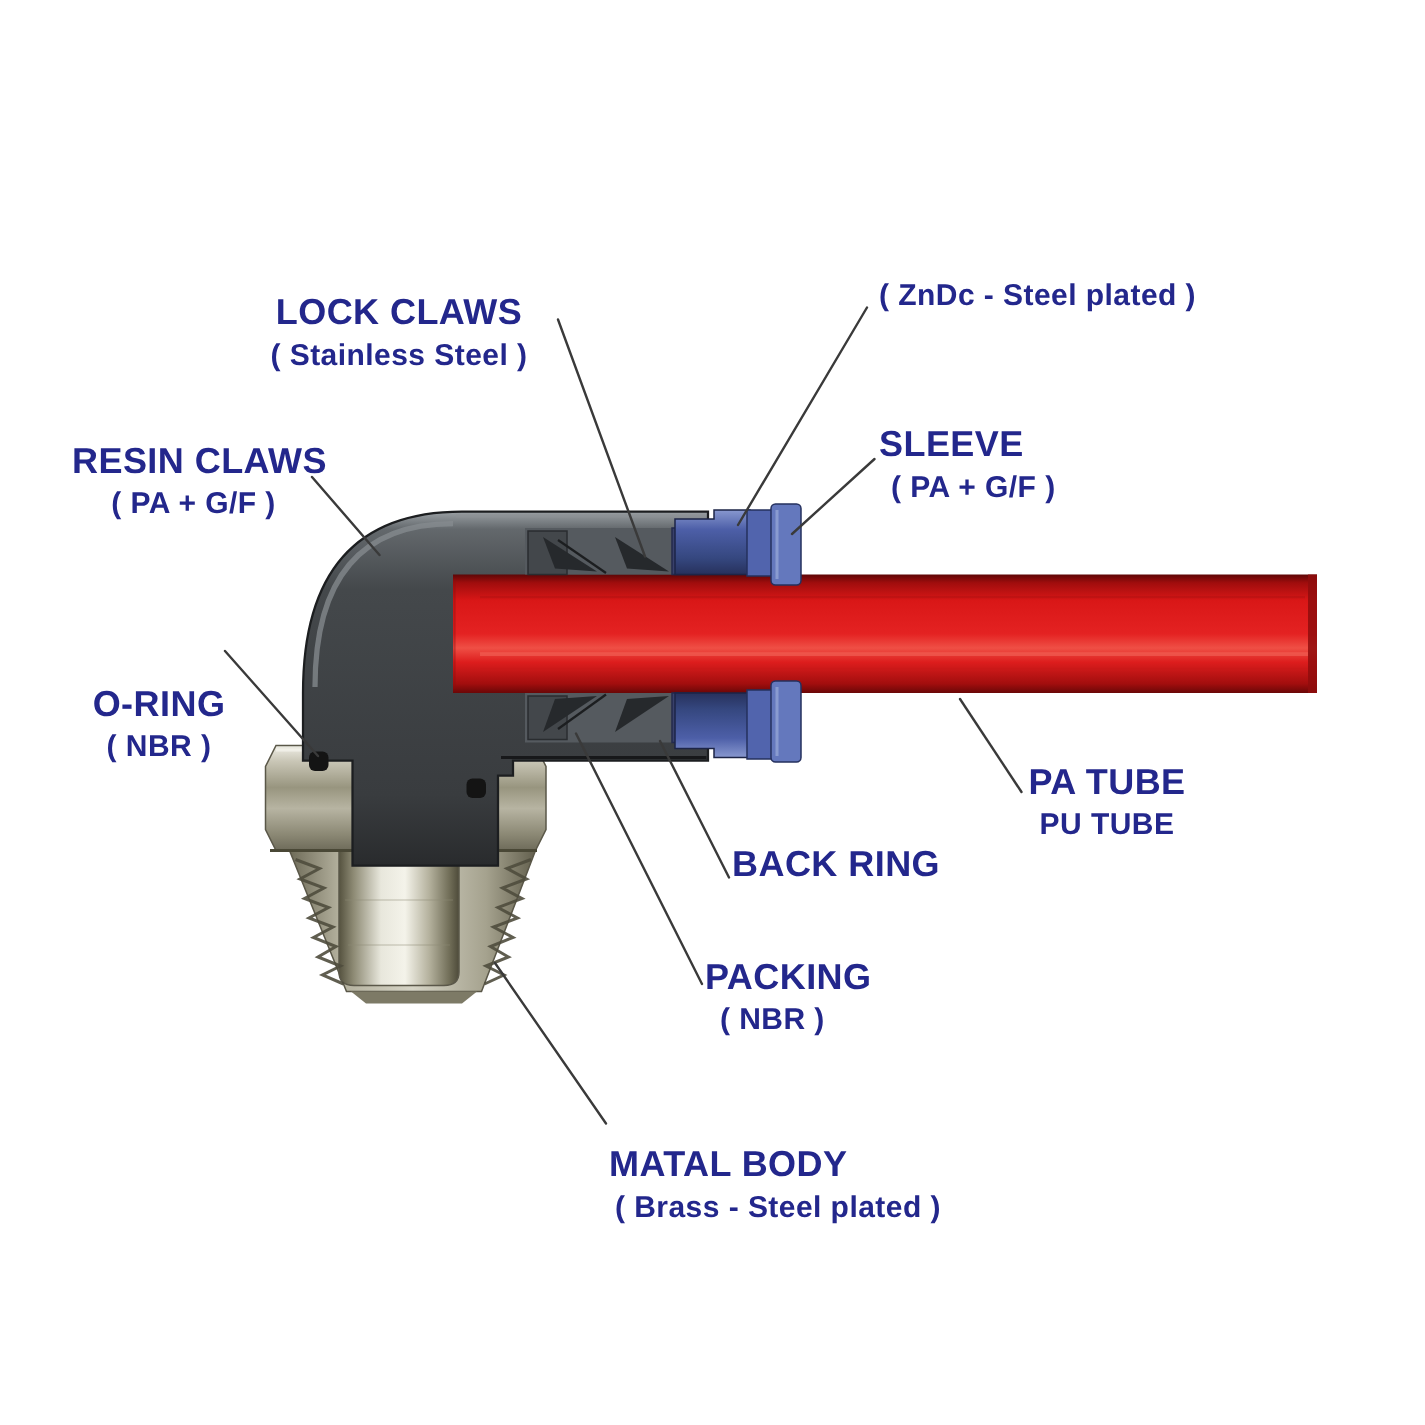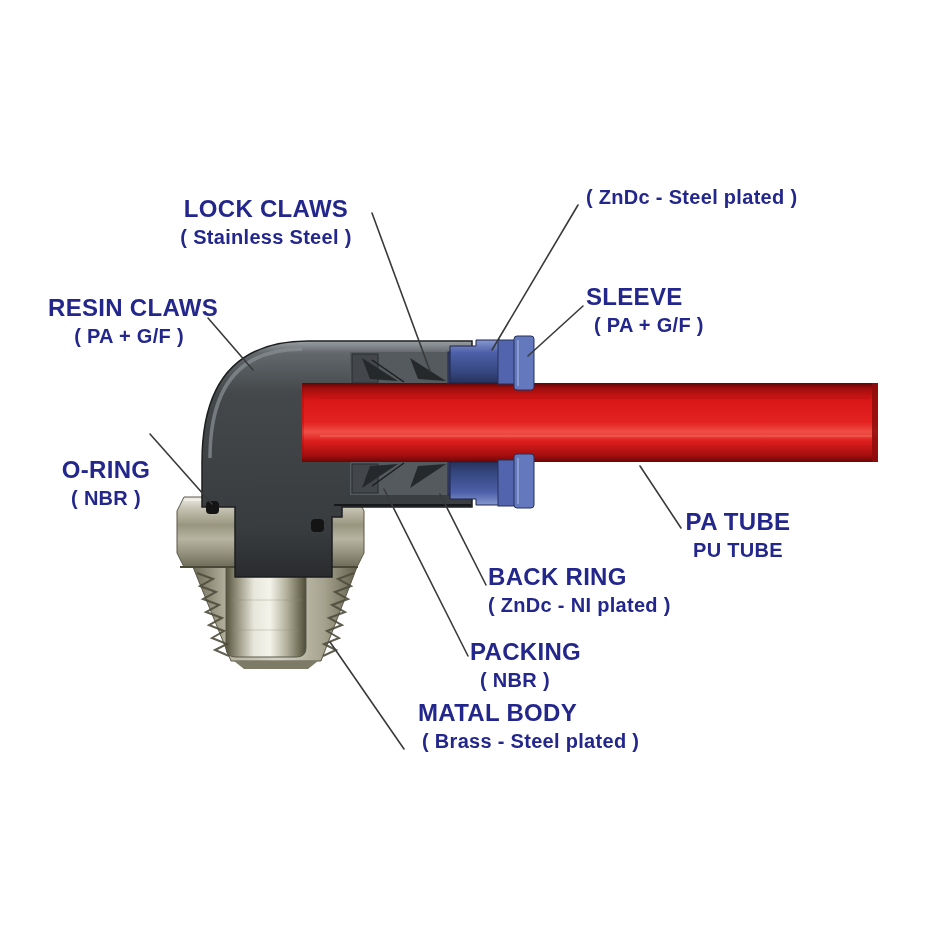--- a/index.html
+++ b/index.html
@@ -188,26 +188,25 @@
     <div class="l2">( NBR )</div>
   </div>
 
   <div class="lbl center" style="left:682px;top:507px;width:112px;">
     <div class="l1">PA TUBE</div>
     <div class="l2">PU TUBE</div>
   </div>
 
   <div class="lbl" style="left:488px;top:562px;">
     <div class="l1">BACK RING</div>
-    <div class="l2">( ZnDc - NI plated )</div>
   </div>
 
   <div class="lbl ind10" style="left:470px;top:637px;">
     <div class="l1">PACKING</div>
     <div class="l2">( NBR )</div>
   </div>
 
-  <div class="lbl ind4" style="left:406px;top:698px;margin-left:12px;">
+  <div class="lbl ind4" style="left:406px;top:762px;">
     <div class="l1">MATAL BODY</div>
     <div class="l2">( Brass - Steel plated )</div>
   </div>
 
 </div>
 
 </body></html>

